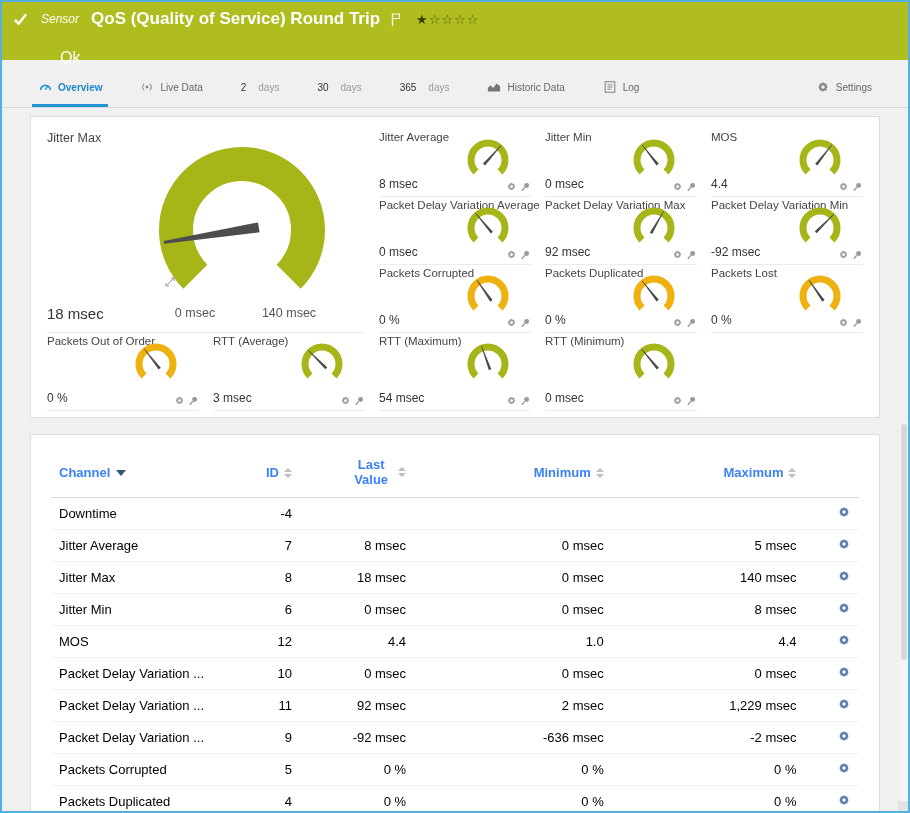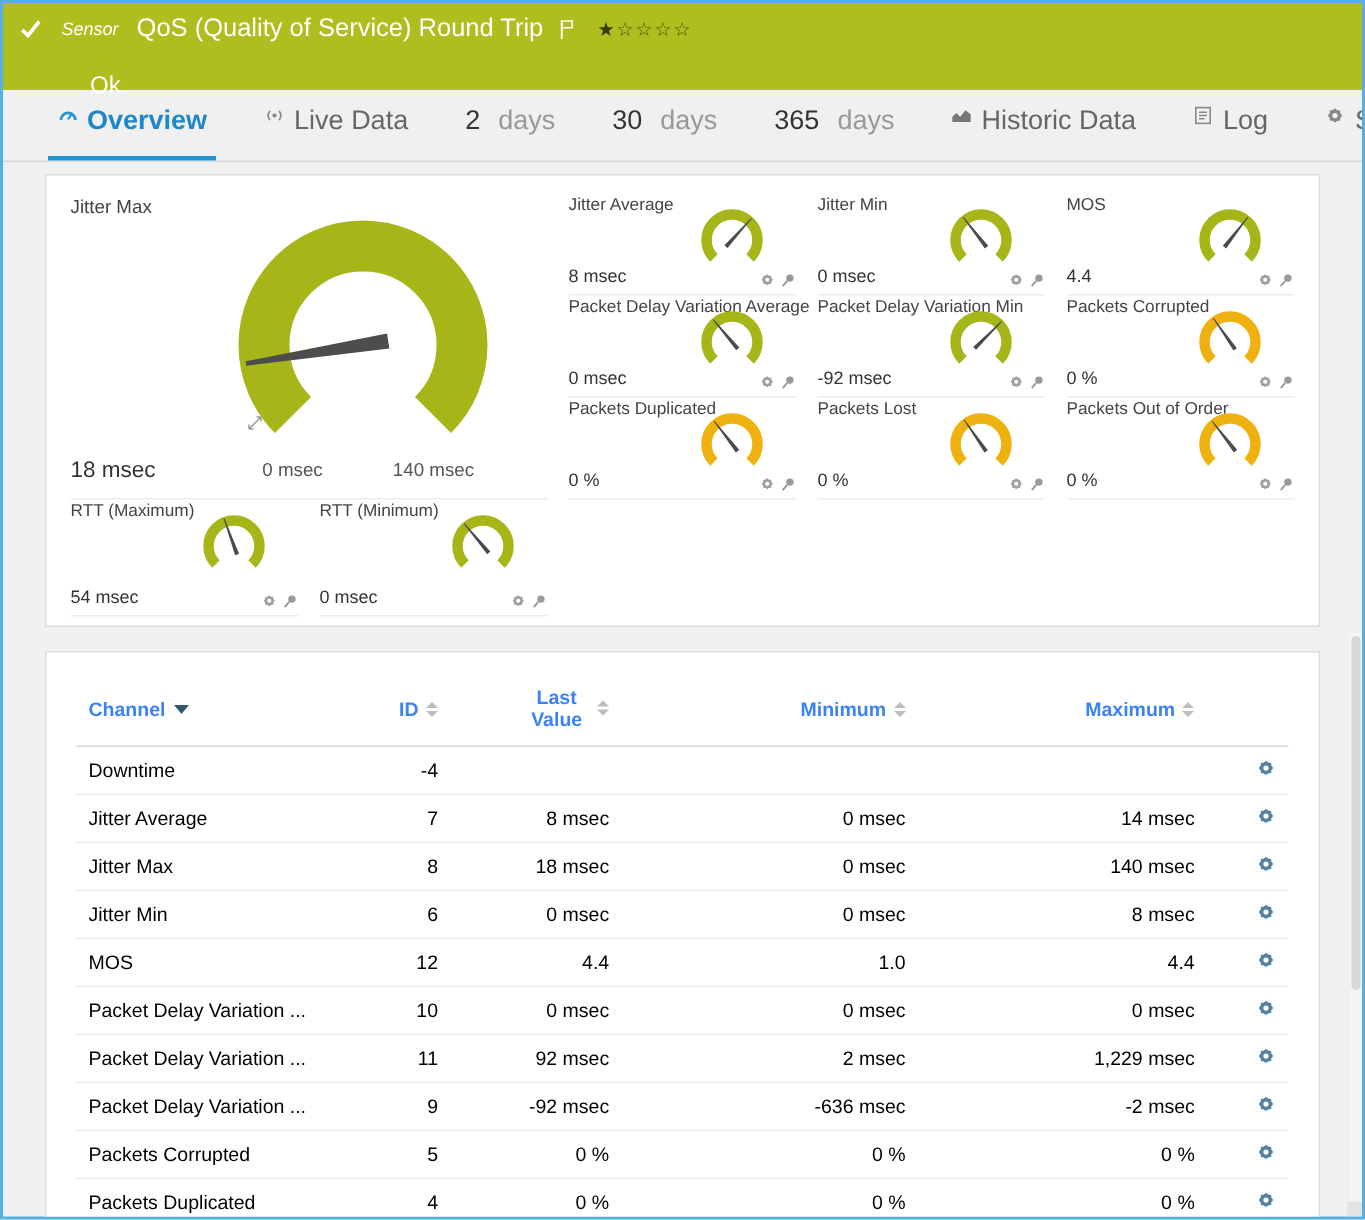--- a/index.html
+++ b/index.html
@@ -16,40 +16,40 @@
   .sensor-header {
     background: #afbd1e;
     height: 58px;
     padding: 7px 12px 0 10px;
     color: #fff;
     position: relative;
   }
   .hdr-row1 { display: flex; align-items: center; gap: 8px; }
   .check-icon { width: 17px; height: 15px; flex: 0 0 auto; }
   .sensor-kind { font-style: italic; font-size: 12px; margin-left: 4px; }
-  .sensor-title { font-size: 17px; font-weight: normal; margin-left: 4px; }
+  .sensor-title { font-size: 17px; font-weight: bold; margin-left: 4px; }
   .flag-icon { width: 12px; height: 15px; margin-left: 2px; opacity: .95; }
   .stars { font-size: 13px; letter-spacing: 1px; margin-left: 6px; color: #3a420a; }
   .stars .filled { color: #343c05; }
   .stars .empty { color: rgba(52,60,5,.8); }
   .sensor-status { font-size: 16px; margin: 20px 0 0 48px; }
 
   
   .tabbar {
     margin-top: 10px;
     height: 38px;
     display: flex;
     align-items: stretch;
     padding: 0 30px;
     border-bottom: 1px solid #d8d8d8;
     gap: 26px;
   }
   .tab {
-    display: flex; align-items: flex-start; gap: 6px;
-    font-size: 18px; color: #666; padding: 0 6px;
+    display: flex; align-items: center; gap: 6px;
+    font-size: 10px; color: #666; padding: 0 6px;
     border-bottom: 3px solid transparent;
     cursor: pointer; white-space: nowrap;
   }
   .tab.active { color: #1e87c9; border-bottom-color: #2196d3; font-weight: bold; }
   .tab .num { color: #333; }
   .tab .unit { color: #999; margin-left: 6px; }
   .tab svg { width: 14px; height: 14px; }
   .tab-settings { margin-left: auto; }
 
   
@@ -313,20 +313,41 @@
         </g>
         <circle cx="8" cy="8" r="2" fill="#fff"></circle>
       </svg>
       <svg viewBox="0 0 12 12">
         <circle cx="7.2" cy="4.8" r="2.7" fill="#999"></circle>
         <path d="M5.2 6.8L2 10.6" stroke="#999" stroke-width="1.4" fill="none"></path>
       </svg>
     </div>
   </div>
 
+  <div class="gauge-cell">
+    <div class="g-label">Packet Delay Variation Max</div>
+    <svg class="gauge-svg" width="54" height="46" viewBox="0 0 54 46">
+      <path class="arc" d="M 14.98 35.02 A 17 17 0 1 1 39.02 35.02" fill="none" stroke="#a6b517" stroke-width="7"></path>
+      <polygon class="needle" points="25.6,29 28.4,29 27.3,3.5 26.7,3.5" fill="#4a4a4a" transform="rotate(30 27 23)"></polygon>
+    </svg>
+    <div class="g-value">92 msec</div>
+    <div class="cell-icons">
+      <svg viewBox="0 0 16 16">
+        <g fill="#a0a0a0">
+          <rect x="4" y="4" width="8" height="8" rx="1"></rect>
+          <rect x="4" y="4" width="8" height="8" rx="1" transform="rotate(45 8 8)"></rect>
+        </g>
+        <circle cx="8" cy="8" r="2" fill="#fff"></circle>
+      </svg>
+      <svg viewBox="0 0 12 12">
+        <circle cx="7.2" cy="4.8" r="2.7" fill="#999"></circle>
+        <path d="M5.2 6.8L2 10.6" stroke="#999" stroke-width="1.4" fill="none"></path>
+      </svg>
+    </div>
+  </div>
 
   <div class="gauge-cell">
     <div class="g-label">Packet Delay Variation Min</div>
     <svg class="gauge-svg" width="54" height="46" viewBox="0 0 54 46">
       <path class="arc" d="M 14.98 35.02 A 17 17 0 1 1 39.02 35.02" fill="none" stroke="#a6b517" stroke-width="7"></path>
       <polygon class="needle" points="25.6,29 28.4,29 27.3,3.5 26.7,3.5" fill="#4a4a4a" transform="rotate(45 27 23)"></polygon>
     </svg>
     <div class="g-value">-92 msec</div>
     <div class="cell-icons">
       <svg viewBox="0 0 16 16">
@@ -424,20 +445,41 @@
         </g>
         <circle cx="8" cy="8" r="2" fill="#fff"></circle>
       </svg>
       <svg viewBox="0 0 12 12">
         <circle cx="7.2" cy="4.8" r="2.7" fill="#999"></circle>
         <path d="M5.2 6.8L2 10.6" stroke="#999" stroke-width="1.4" fill="none"></path>
       </svg>
     </div>
   </div>
 
+  <div class="gauge-cell">
+    <div class="g-label">RTT (Average)</div>
+    <svg class="gauge-svg" width="54" height="46" viewBox="0 0 54 46">
+      <path class="arc" d="M 14.98 35.02 A 17 17 0 1 1 39.02 35.02" fill="none" stroke="#a6b517" stroke-width="7"></path>
+      <polygon class="needle" points="25.6,29 28.4,29 27.3,3.5 26.7,3.5" fill="#4a4a4a" transform="rotate(-45 27 23)"></polygon>
+    </svg>
+    <div class="g-value">3 msec</div>
+    <div class="cell-icons">
+      <svg viewBox="0 0 16 16">
+        <g fill="#a0a0a0">
+          <rect x="4" y="4" width="8" height="8" rx="1"></rect>
+          <rect x="4" y="4" width="8" height="8" rx="1" transform="rotate(45 8 8)"></rect>
+        </g>
+        <circle cx="8" cy="8" r="2" fill="#fff"></circle>
+      </svg>
+      <svg viewBox="0 0 12 12">
+        <circle cx="7.2" cy="4.8" r="2.7" fill="#999"></circle>
+        <path d="M5.2 6.8L2 10.6" stroke="#999" stroke-width="1.4" fill="none"></path>
+      </svg>
+    </div>
+  </div>
 
   <div class="gauge-cell">
     <div class="g-label">RTT (Maximum)</div>
     <svg class="gauge-svg" width="54" height="46" viewBox="0 0 54 46">
       <path class="arc" d="M 14.98 35.02 A 17 17 0 1 1 39.02 35.02" fill="none" stroke="#a6b517" stroke-width="7"></path>
       <polygon class="needle" points="25.6,29 28.4,29 27.3,3.5 26.7,3.5" fill="#4a4a4a" transform="rotate(-20 27 23)"></polygon>
     </svg>
     <div class="g-value">54 msec</div>
     <div class="cell-icons">
       <svg viewBox="0 0 16 16">
@@ -531,21 +573,21 @@
         </svg>
       </span>
     </td>
   </tr>
 
   <tr>
     <td class="ch">Jitter Average</td>
     <td>7</td>
     <td>8 msec</td>
     <td>0 msec</td>
-    <td>14 msec</td>
+    <td>5 msec</td>
     <td class="gear-td">
       <span class="row-gear">
         <svg viewBox="0 0 16 16">
           <g fill="#557ea3">
             <rect x="4" y="4" width="8" height="8" rx="1"></rect>
             <rect x="4" y="4" width="8" height="8" rx="1" transform="rotate(45 8 8)"></rect>
           </g>
           <circle cx="8" cy="8" r="2" fill="#fff"></circle>
         </svg>
       </span>

